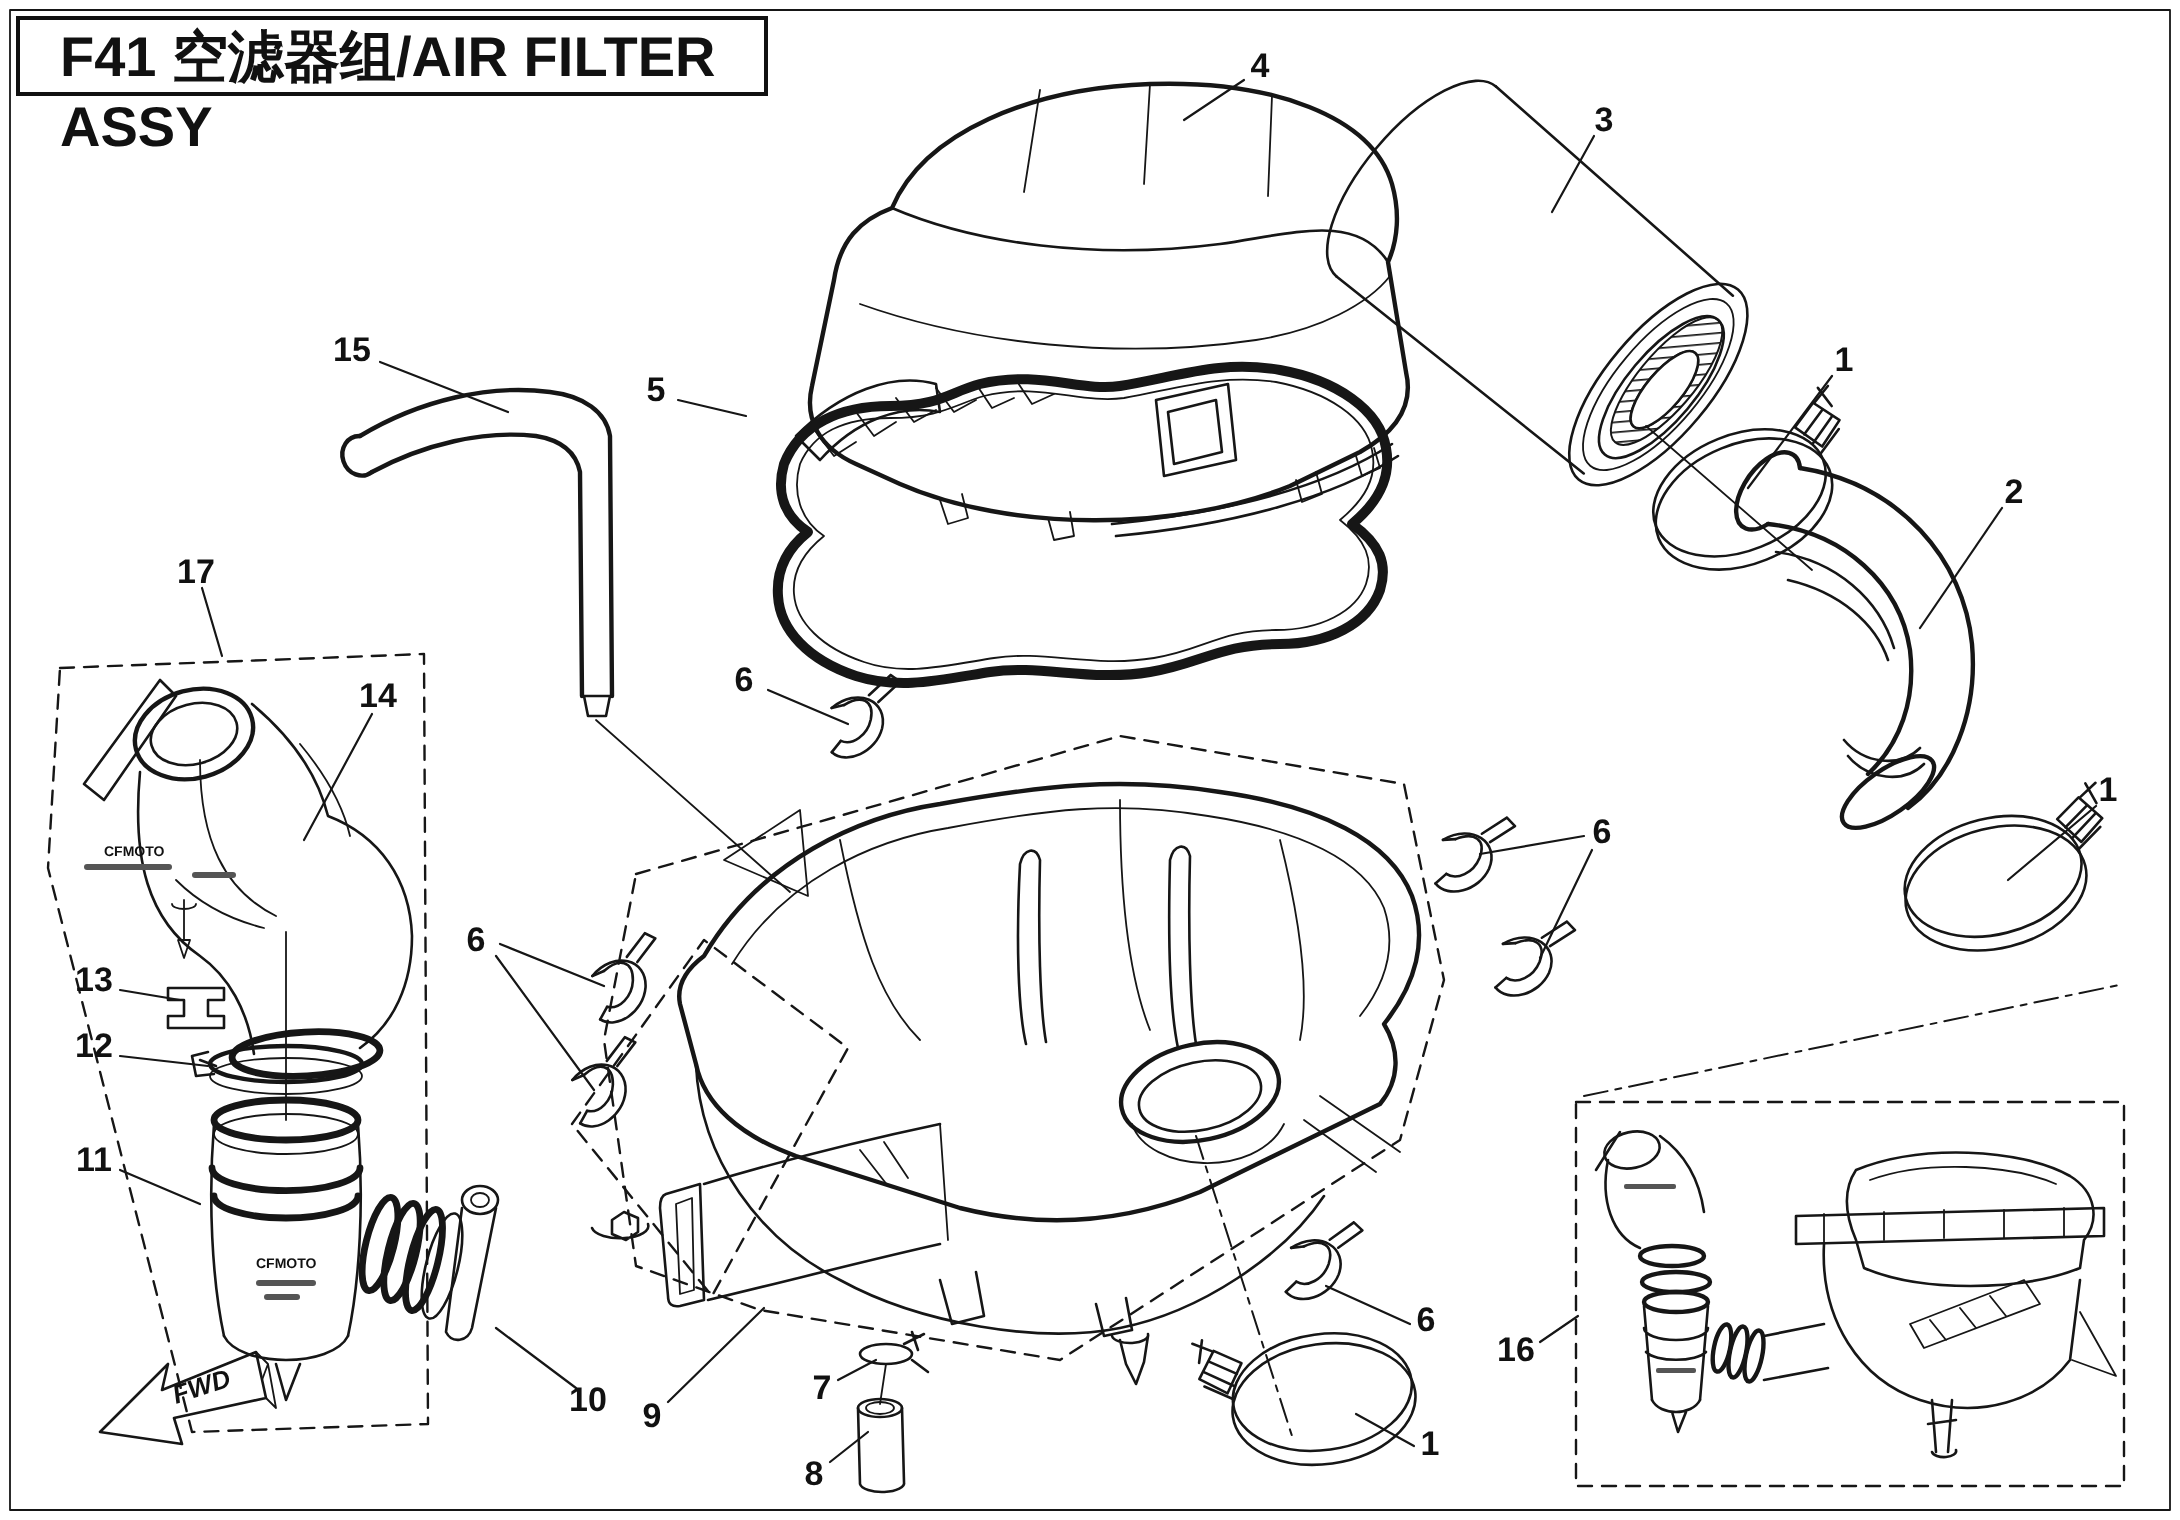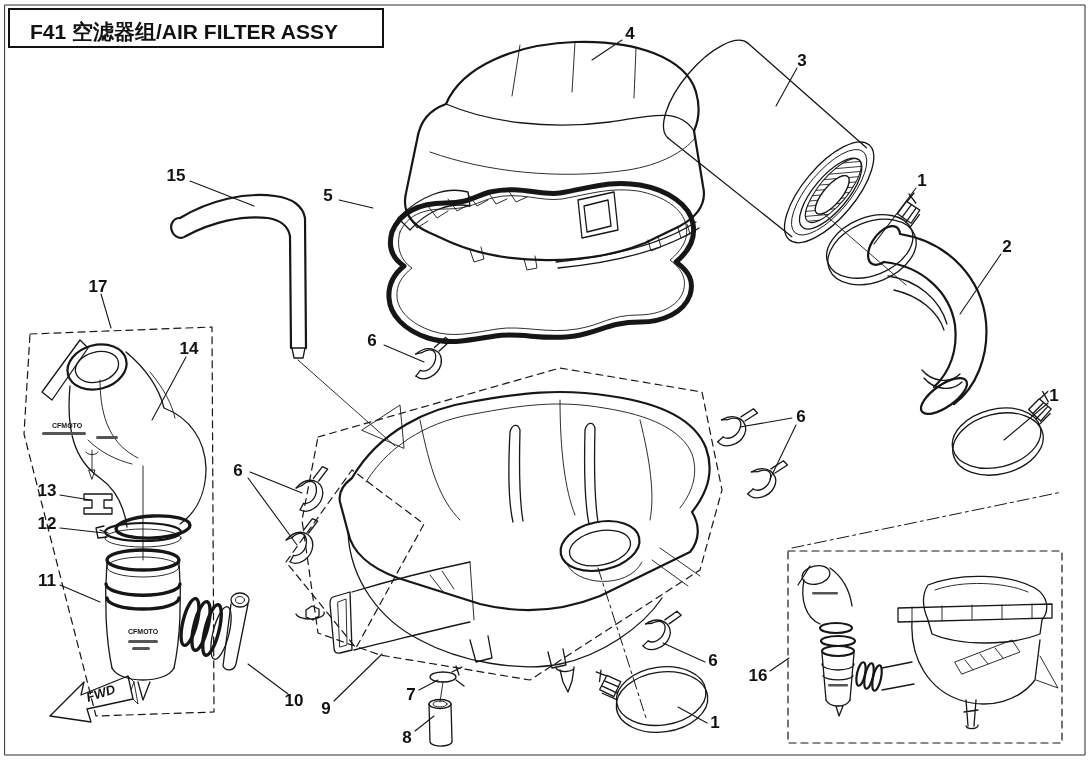--- a/index.html
+++ b/index.html
@@ -13,22 +13,22 @@
   .xth{stroke-width:5;}
   .dash{stroke-dasharray:7 5;stroke-width:1.2;}
   .cdash{stroke-dasharray:12 4 3 4;stroke-width:1;}
   .lead{stroke-width:1.1;}
   .num{font:bold 17px "Liberation Sans",sans-serif;fill:#111;}
   .tiny{font:bold 7px "Liberation Sans",sans-serif;fill:#111;}
   .microbar{fill:#555;}
   .fwdtxt{font:italic bold 13px "Liberation Sans",sans-serif;fill:#111;}
   .whitefill{fill:#fff;}
   .title-box{position:absolute;left:8px;top:8px;width:352px;height:36px;border:2px solid #111;
-             background:#fff;display:flex;align-items:flex-end;padding-left:20px;
-             font-weight:bold;font-size:21px;color:#111;z-index:5;}
+             background:#fff;display:flex;align-items:flex-start;padding-left:20px;
+             font-weight:bold;font-size:28px;color:#111;z-index:5;}
 </style>
 </head>
 <body>
 
 <div class="stage">
 
   <div class="title-box">
     <span>F41 空滤器组/AIR FILTER ASSY</span>
   </div>
 

